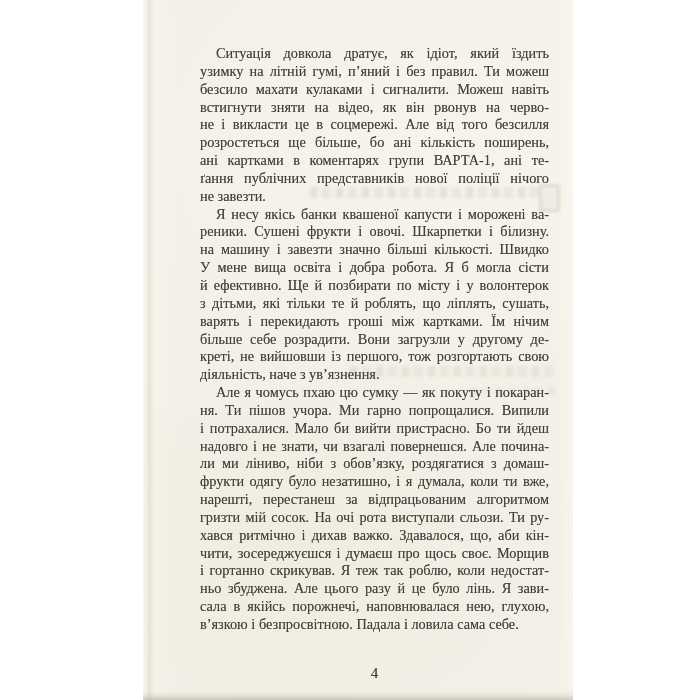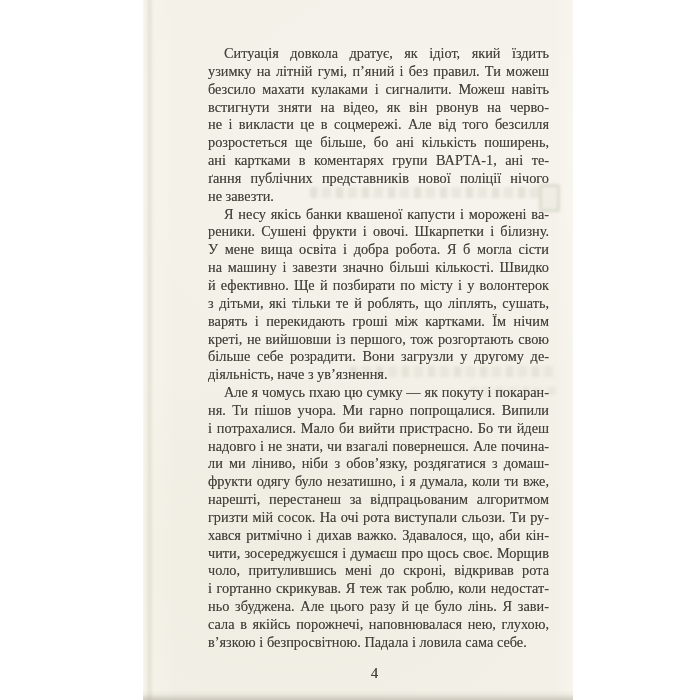--- a/index.html
+++ b/index.html
@@ -53,21 +53,20 @@
     font-size: 14.3px;
     line-height: 17.85px;
     text-shadow: 0 0 0.5px rgba(68,65,59,0.55);
   }
   .line {
     text-align: justify;
     text-align-last: justify;
     height: 17.85px;
     overflow: visible;
     white-space: normal;
-    margin-left: 8px;
   }
   .line.first { padding-left: 16px; }
   .line.last  { text-align-last: left; }
   .page-number {
     position: absolute;
     left: 57px; top: 665px;
     width: 349px;
     text-align: center;
     color: var(--ink);
     font-size: 15px;
@@ -114,41 +113,40 @@
           <div class="line">встигнути зняти на відео, як він рвонув на черво-</div>
           <div class="line">не і викласти це в соцмережі. Але від того безсилля</div>
           <div class="line">розростеться ще більше, бо ані кількість поширень,</div>
           <div class="line">ані картками в коментарях групи ВАРТА-1, ані те-</div>
           <div class="line">ґання публічних представників нової поліції нічого</div>
           <div class="line last">не завезти.</div>
         </div>
         <div>
           <div class="line first">Я несу якісь банки квашеної капусти і морожені ва-</div>
           <div class="line">реники. Сушені фрукти і овочі. Шкарпетки і білизну.</div>
+          <div class="line">на машину і завезти значно більші кількості. Швидко</div>
           <div class="line">У мене вища освіта і добра робота. Я б могла сісти</div>
-          <div class="line">на машину і завезти значно більші кількості. Швидко</div>
           <div class="line">й ефективно. Ще й позбирати по місту і у волонтерок</div>
           <div class="line">з дітьми, які тільки те й роблять, що ліплять, сушать,</div>
           <div class="line">варять і перекидають гроші між картками. Їм нічим</div>
+          <div class="line">більше себе розрадити. Вони загрузли у другому де-</div>
           <div class="line">креті, не вийшовши із першого, тож розгортають свою</div>
-          <div class="line">більше себе розрадити. Вони загрузли у другому де-</div>
           <div class="line last">діяльність, наче з ув’язнення.</div>
         </div>
         <div>
           <div class="line first">Але я чомусь пхаю цю сумку — як покуту і покаран-</div>
           <div class="line">ня. Ти пішов учора. Ми гарно попрощалися. Випили</div>
           <div class="line">і потрахалися. Мало би вийти пристрасно. Бо ти йдеш</div>
           <div class="line">надовго і не знати, чи взагалі повернешся. Але почина-</div>
           <div class="line">ли ми ліниво, ніби з обов’язку, роздягатися з домаш-</div>
           <div class="line">фрукти одягу було незатишно, і я думала, коли ти вже,</div>
           <div class="line">нарешті, перестанеш за відпрацьованим алгоритмом</div>
           <div class="line">гризти мій сосок. На очі рота виступали сльози. Ти ру-</div>
           <div class="line">хався ритмічно і дихав важко. Здавалося, що, аби кін-</div>
           <div class="line">чити, зосереджуєшся і думаєш про щось своє. Морщив</div>
-          <div class="line">чоло, притулившись мені до скроні, відкривав рота</div>
           <div class="line">і гортанно скрикував. Я теж так роблю, коли недостат-</div>
           <div class="line">ньо збуджена. Але цього разу й це було лінь. Я зави-</div>
           <div class="line">сала в якійсь порожнечі, наповнювалася нею, глухою,</div>
           <div class="line last">в’язкою і безпросвітною. Падала і ловила сама себе.</div>
         </div>
       </div>
 
     <div class="page-number">4</div>
   </div>
 </div>

